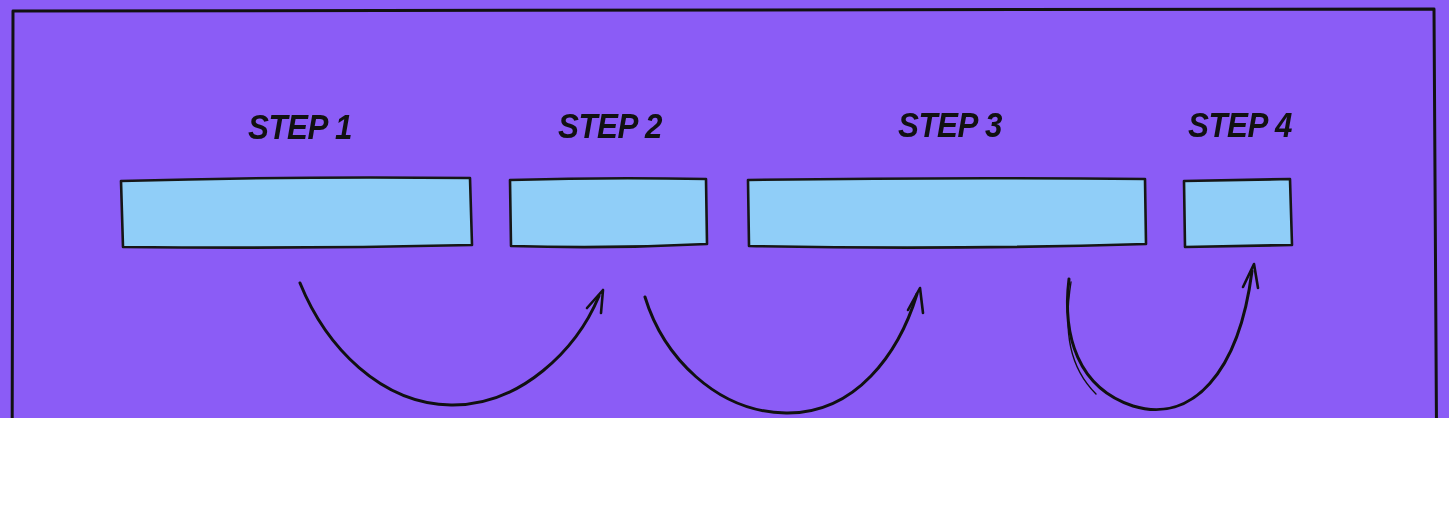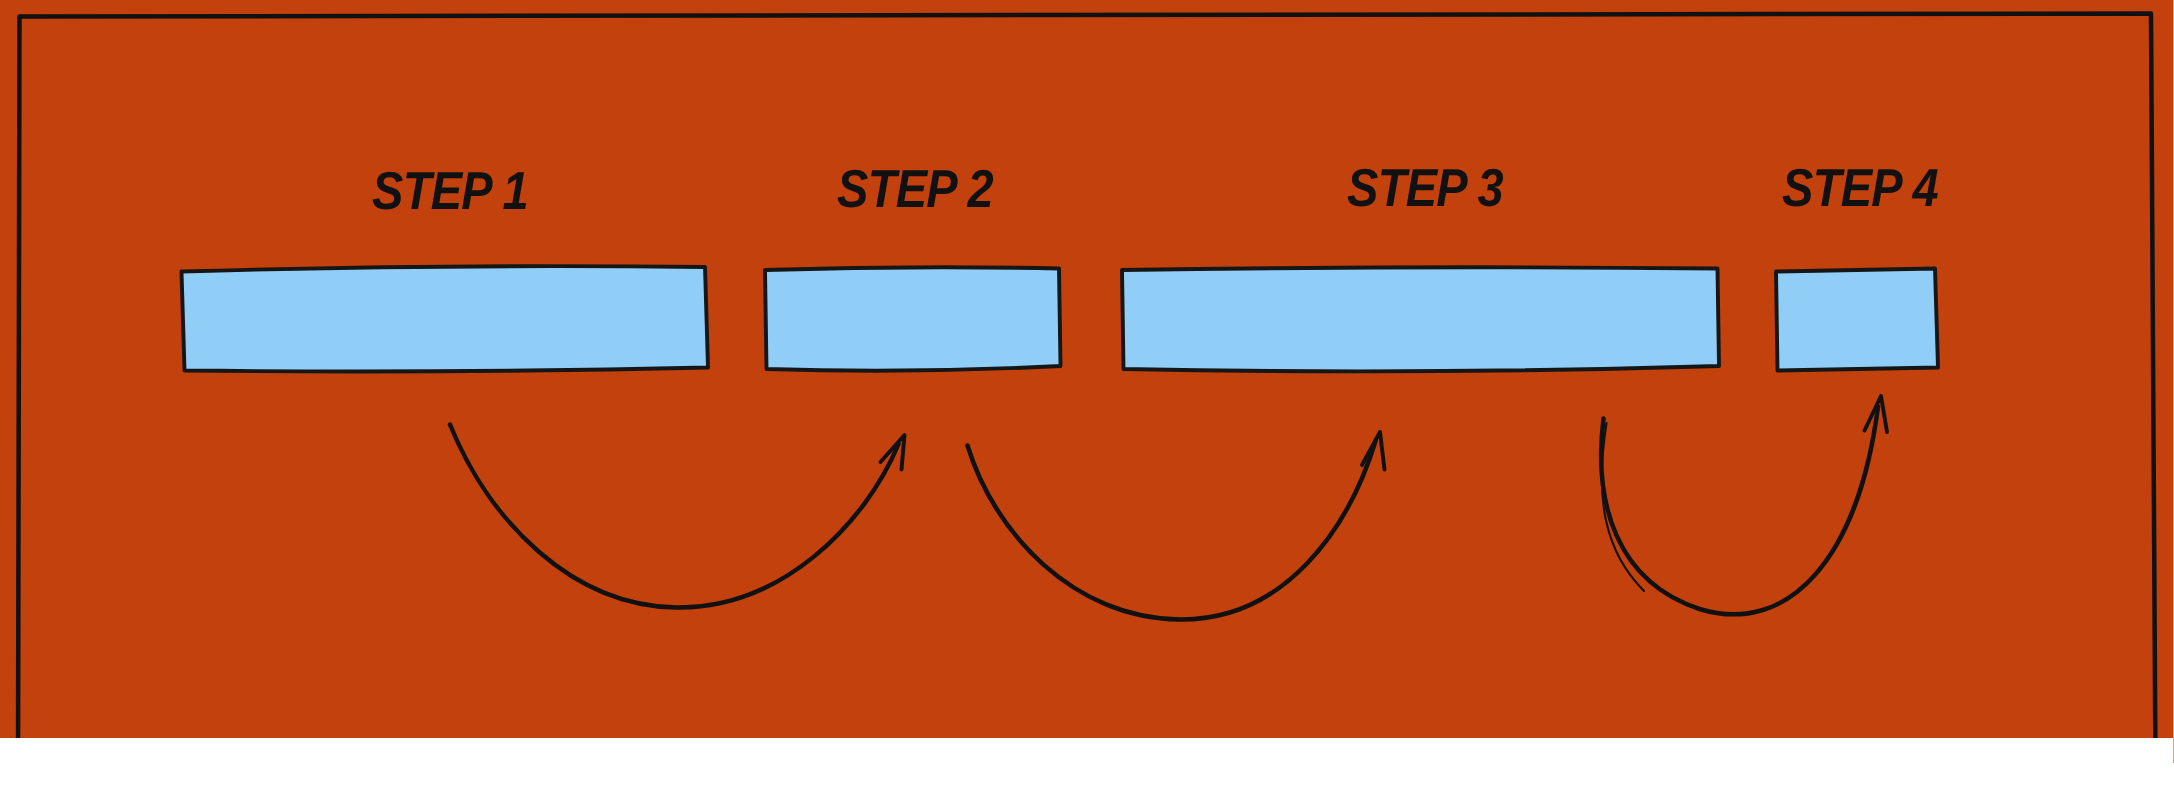--- a/index.html
+++ b/index.html
@@ -4,22 +4,22 @@
 <title>Diagram</title>
 <style>
   html, body {
     margin: 0;
     padding: 0;
     background: #ffffff;
   }
   .stage {
     position: relative;
     width: 1449px;
-    height: 492px;
-    background: #c2410c;
+    height: 418px;
+    background: #8b5cf6;
     overflow: hidden;
     font-family: "Liberation Sans", sans-serif;
   }
   svg { display: block; }
   .ink {
     fill: none;
     stroke: #111111;
     stroke-linecap: round;
     stroke-linejoin: round;
   }

